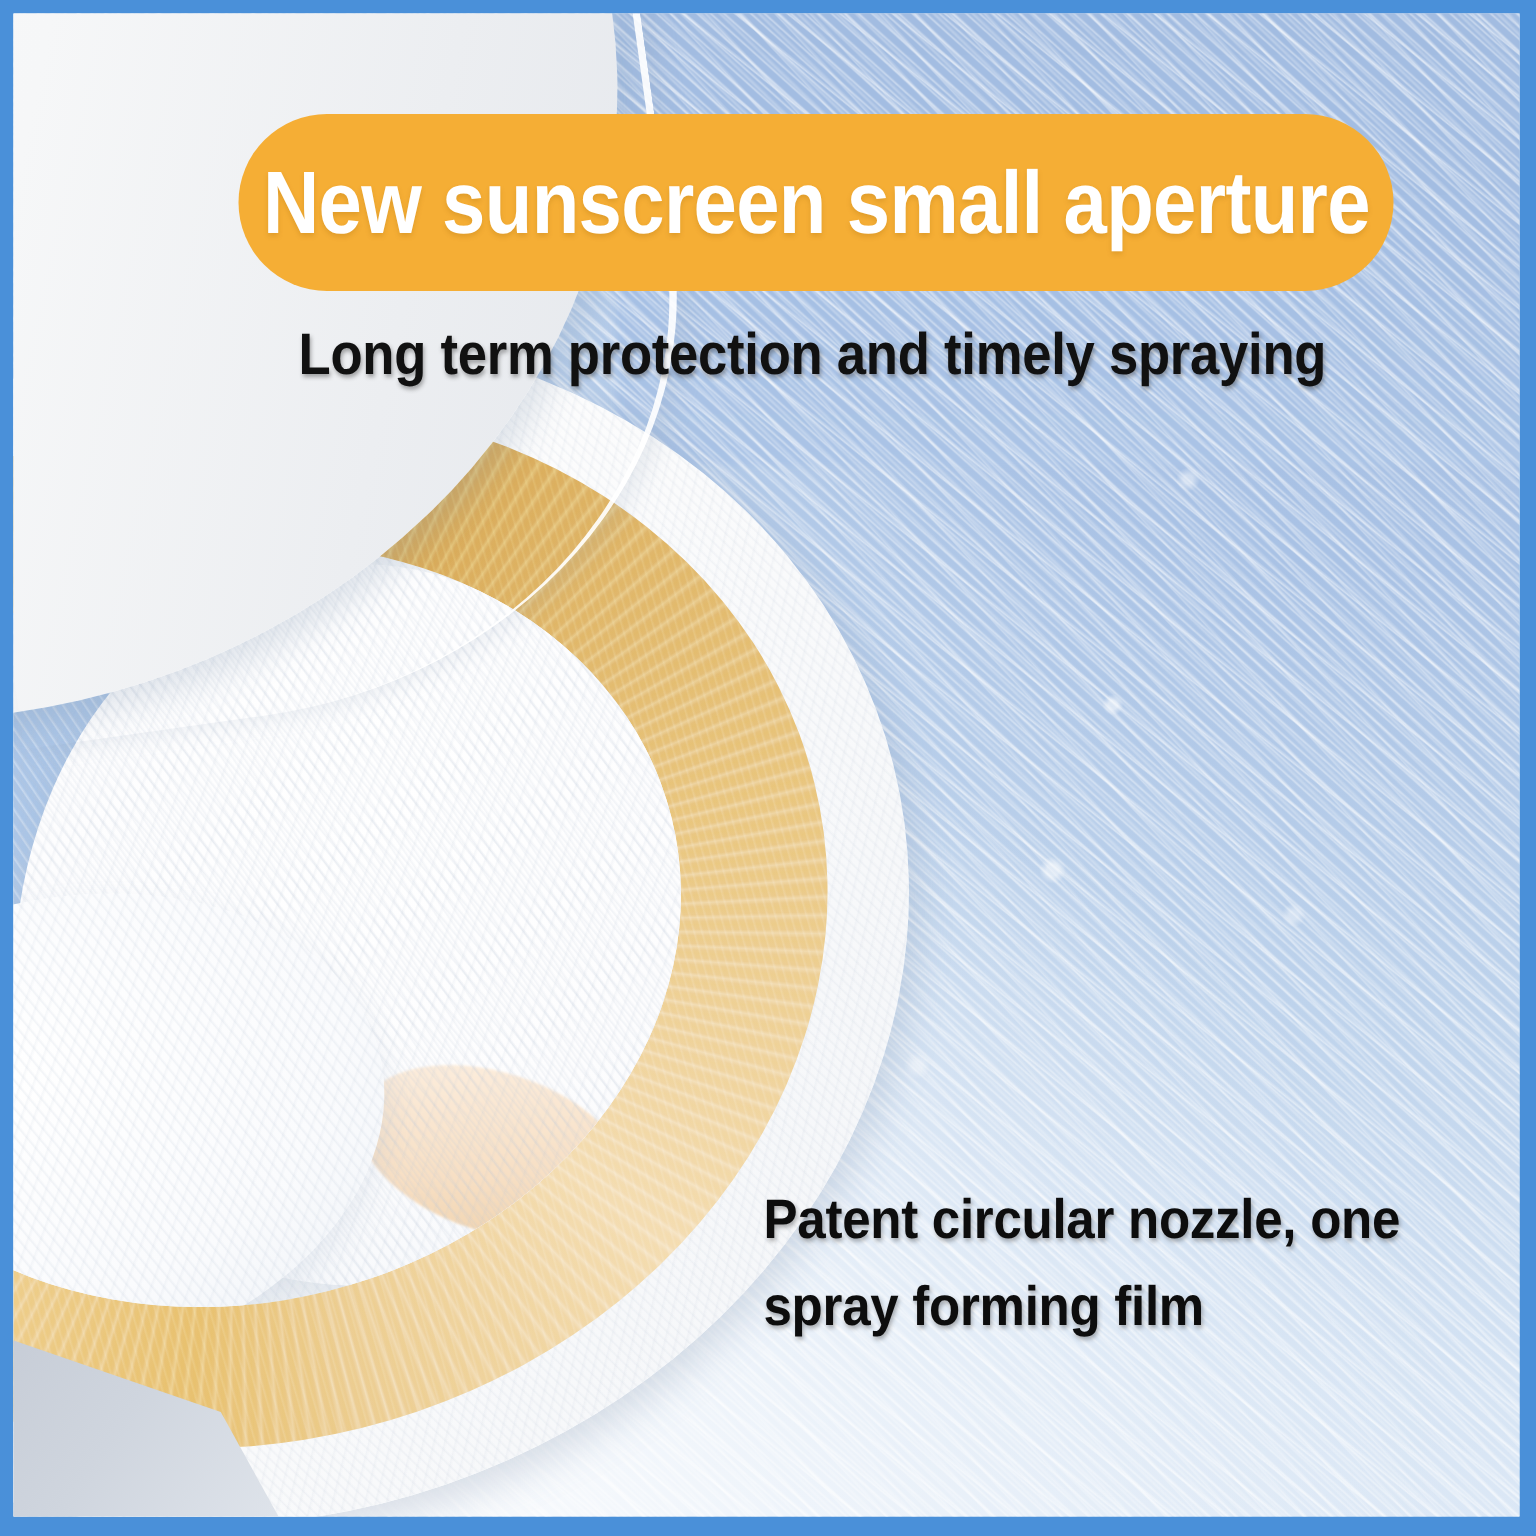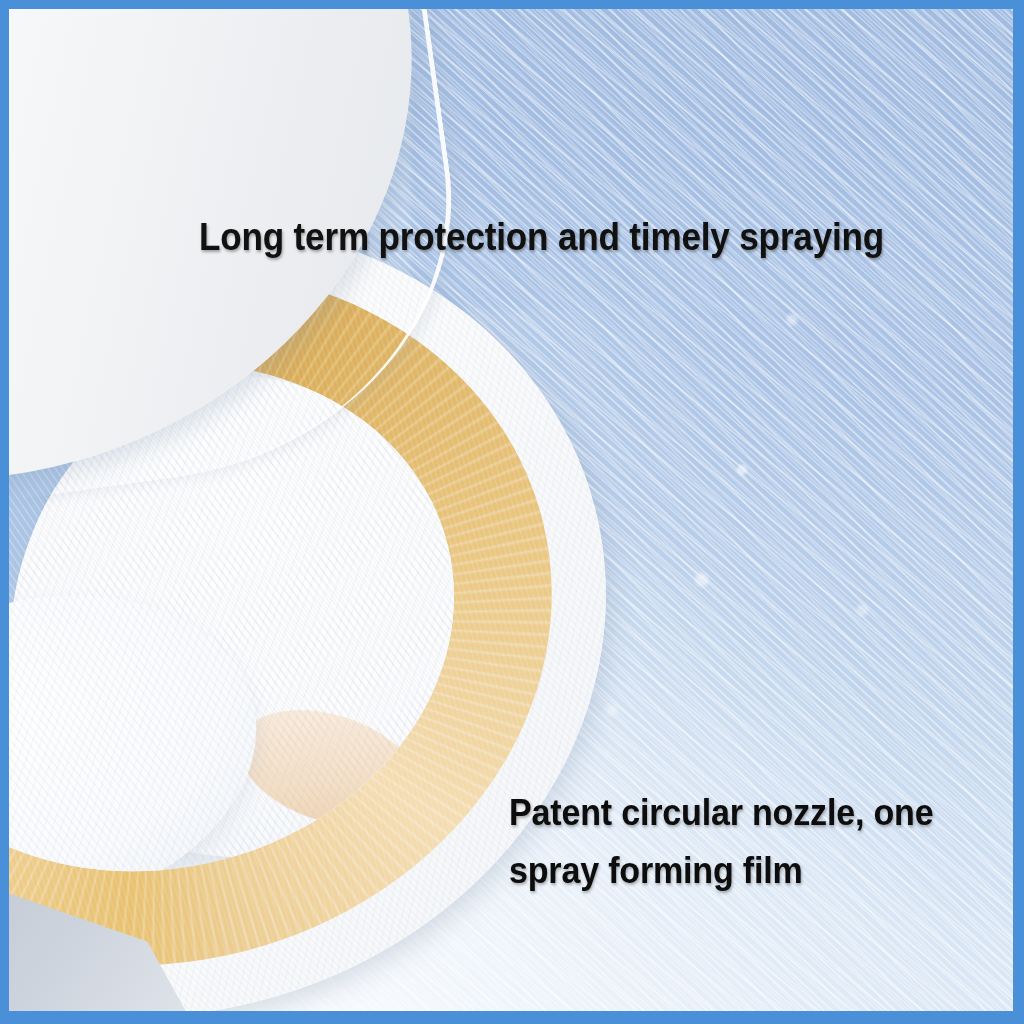--- a/index.html
+++ b/index.html
@@ -287,20 +287,23 @@
           <div class="heart-curl"></div>
         </div>
         <div class="heart-lobe"></div>
       </div>
     </div>
 
     <div class="bottle"></div>
     <div class="bottle-edge"></div>
     <div class="wedge-shadow"></div>
 
+    <div class="title-pill" style="background: rgb(245, 174, 53);">
+      <span class="title-text" style="color: rgb(255, 255, 255);">New sunscreen small aperture</span>
+    </div>
 
     <div class="subtitle">Long term protection and timely spraying</div>
 
     <div class="caption">
       <div>Patent circular nozzle, one</div>
       <div>spray forming film</div>
     </div>
 
   </div>
 </div>

